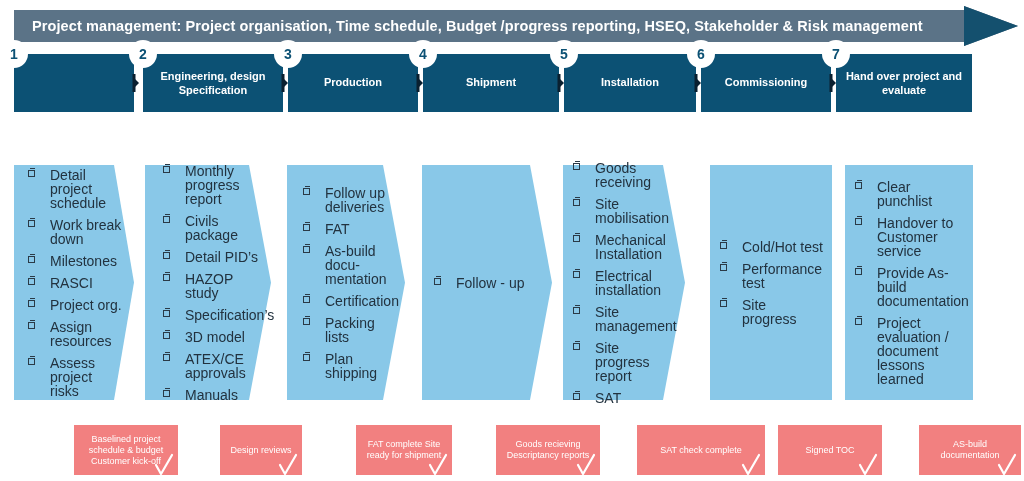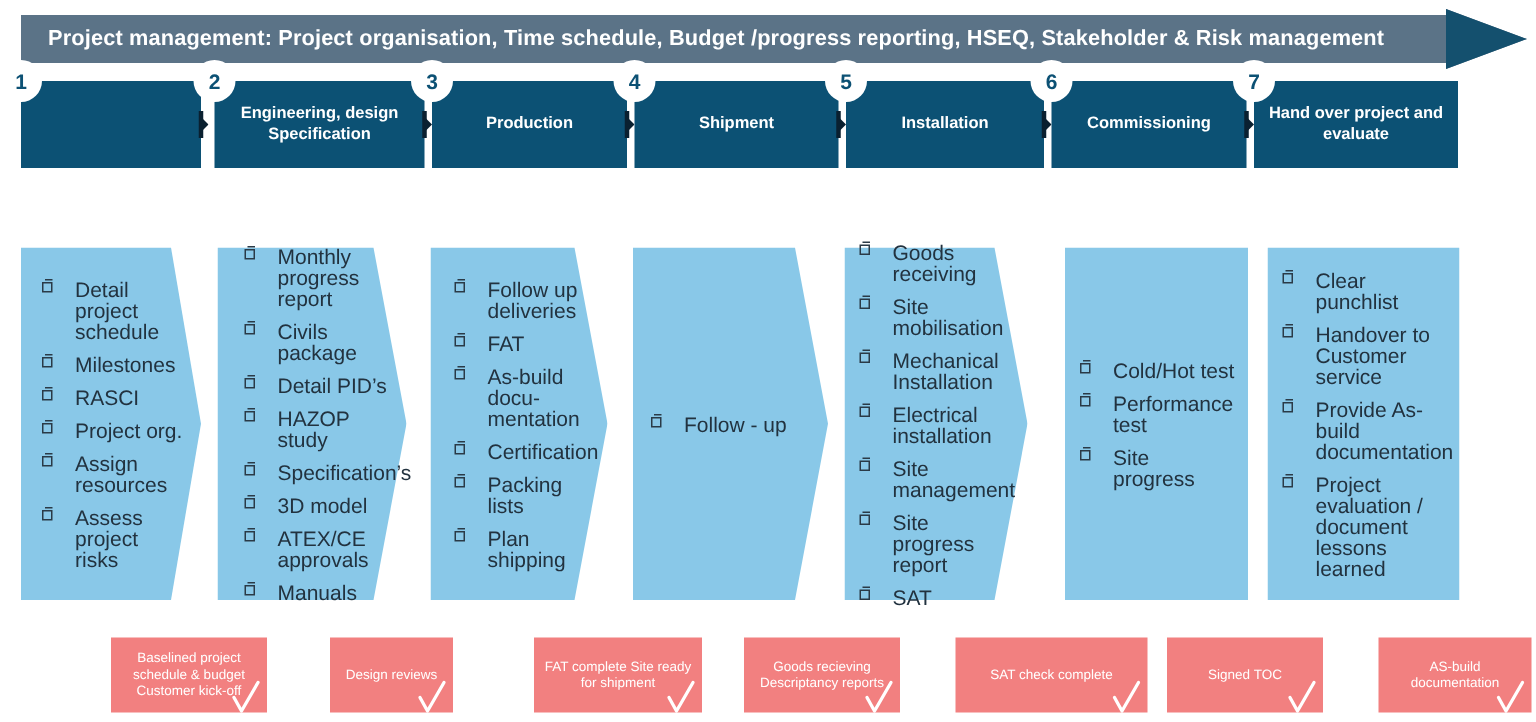--- a/index.html
+++ b/index.html
@@ -268,20 +268,21 @@
     </div>
   </div>
 
 <div id="panels">
     <div class="panel" style="left: 14px; width: 120px;">
       <svg class="panel-shape" viewBox="0 0 120 235" preserveAspectRatio="none">
         <polygon points="0,0 100,0 120,117.5 100,235 0,235" fill="#89c8e8"></polygon>
       </svg>
       <ul class="panel-list" style="left: 14px; width: 96px;">
         <li class="panel-item"><span class="checkbox-icon"></span><span>Detail project schedule</span></li>
+        <li class="panel-item"><span class="checkbox-icon"></span><span>Work break down</span></li>
         <li class="panel-item"><span class="checkbox-icon"></span><span>Milestones</span></li>
         <li class="panel-item"><span class="checkbox-icon"></span><span>RASCI</span></li>
         <li class="panel-item"><span class="checkbox-icon"></span><span>Project org.</span></li>
         <li class="panel-item"><span class="checkbox-icon"></span><span>Assign resources</span></li>
         <li class="panel-item"><span class="checkbox-icon"></span><span>Assess project risks</span></li>
       </ul>
     </div>
     <div class="panel" style="left: 145px; width: 126px;">
       <svg class="panel-shape" viewBox="0 0 126 235" preserveAspectRatio="none">
         <polygon points="0,0 104,0 126,117.5 104,235 0,235" fill="#89c8e8"></polygon>
@@ -365,21 +366,21 @@
       </div>
     </div>
     <div class="milestone" style="left: 220px; width: 82px; padding-left: 26px;">
       <div class="milestone-label">Design reviews</div>
       <div class="milestone-check">
         <svg viewBox="0 0 20 24">
           <path d="M2 12 L7 21 L18 2" stroke="#ffffff" stroke-width="2.2" fill="none" stroke-linecap="round" stroke-linejoin="round"></path>
         </svg>
       </div>
     </div>
-    <div class="milestone" style="left: 356px; width: 112px;">
+    <div class="milestone" style="left: 356px; width: 96px;">
       <div class="milestone-label">FAT complete Site ready for shipment</div>
       <div class="milestone-check">
         <svg viewBox="0 0 20 24">
           <path d="M2 12 L7 21 L18 2" stroke="#ffffff" stroke-width="2.2" fill="none" stroke-linecap="round" stroke-linejoin="round"></path>
         </svg>
       </div>
     </div>
     <div class="milestone" style="left: 496px; width: 104px;">
       <div class="milestone-label">Goods recieving Descriptancy reports</div>
       <div class="milestone-check">

